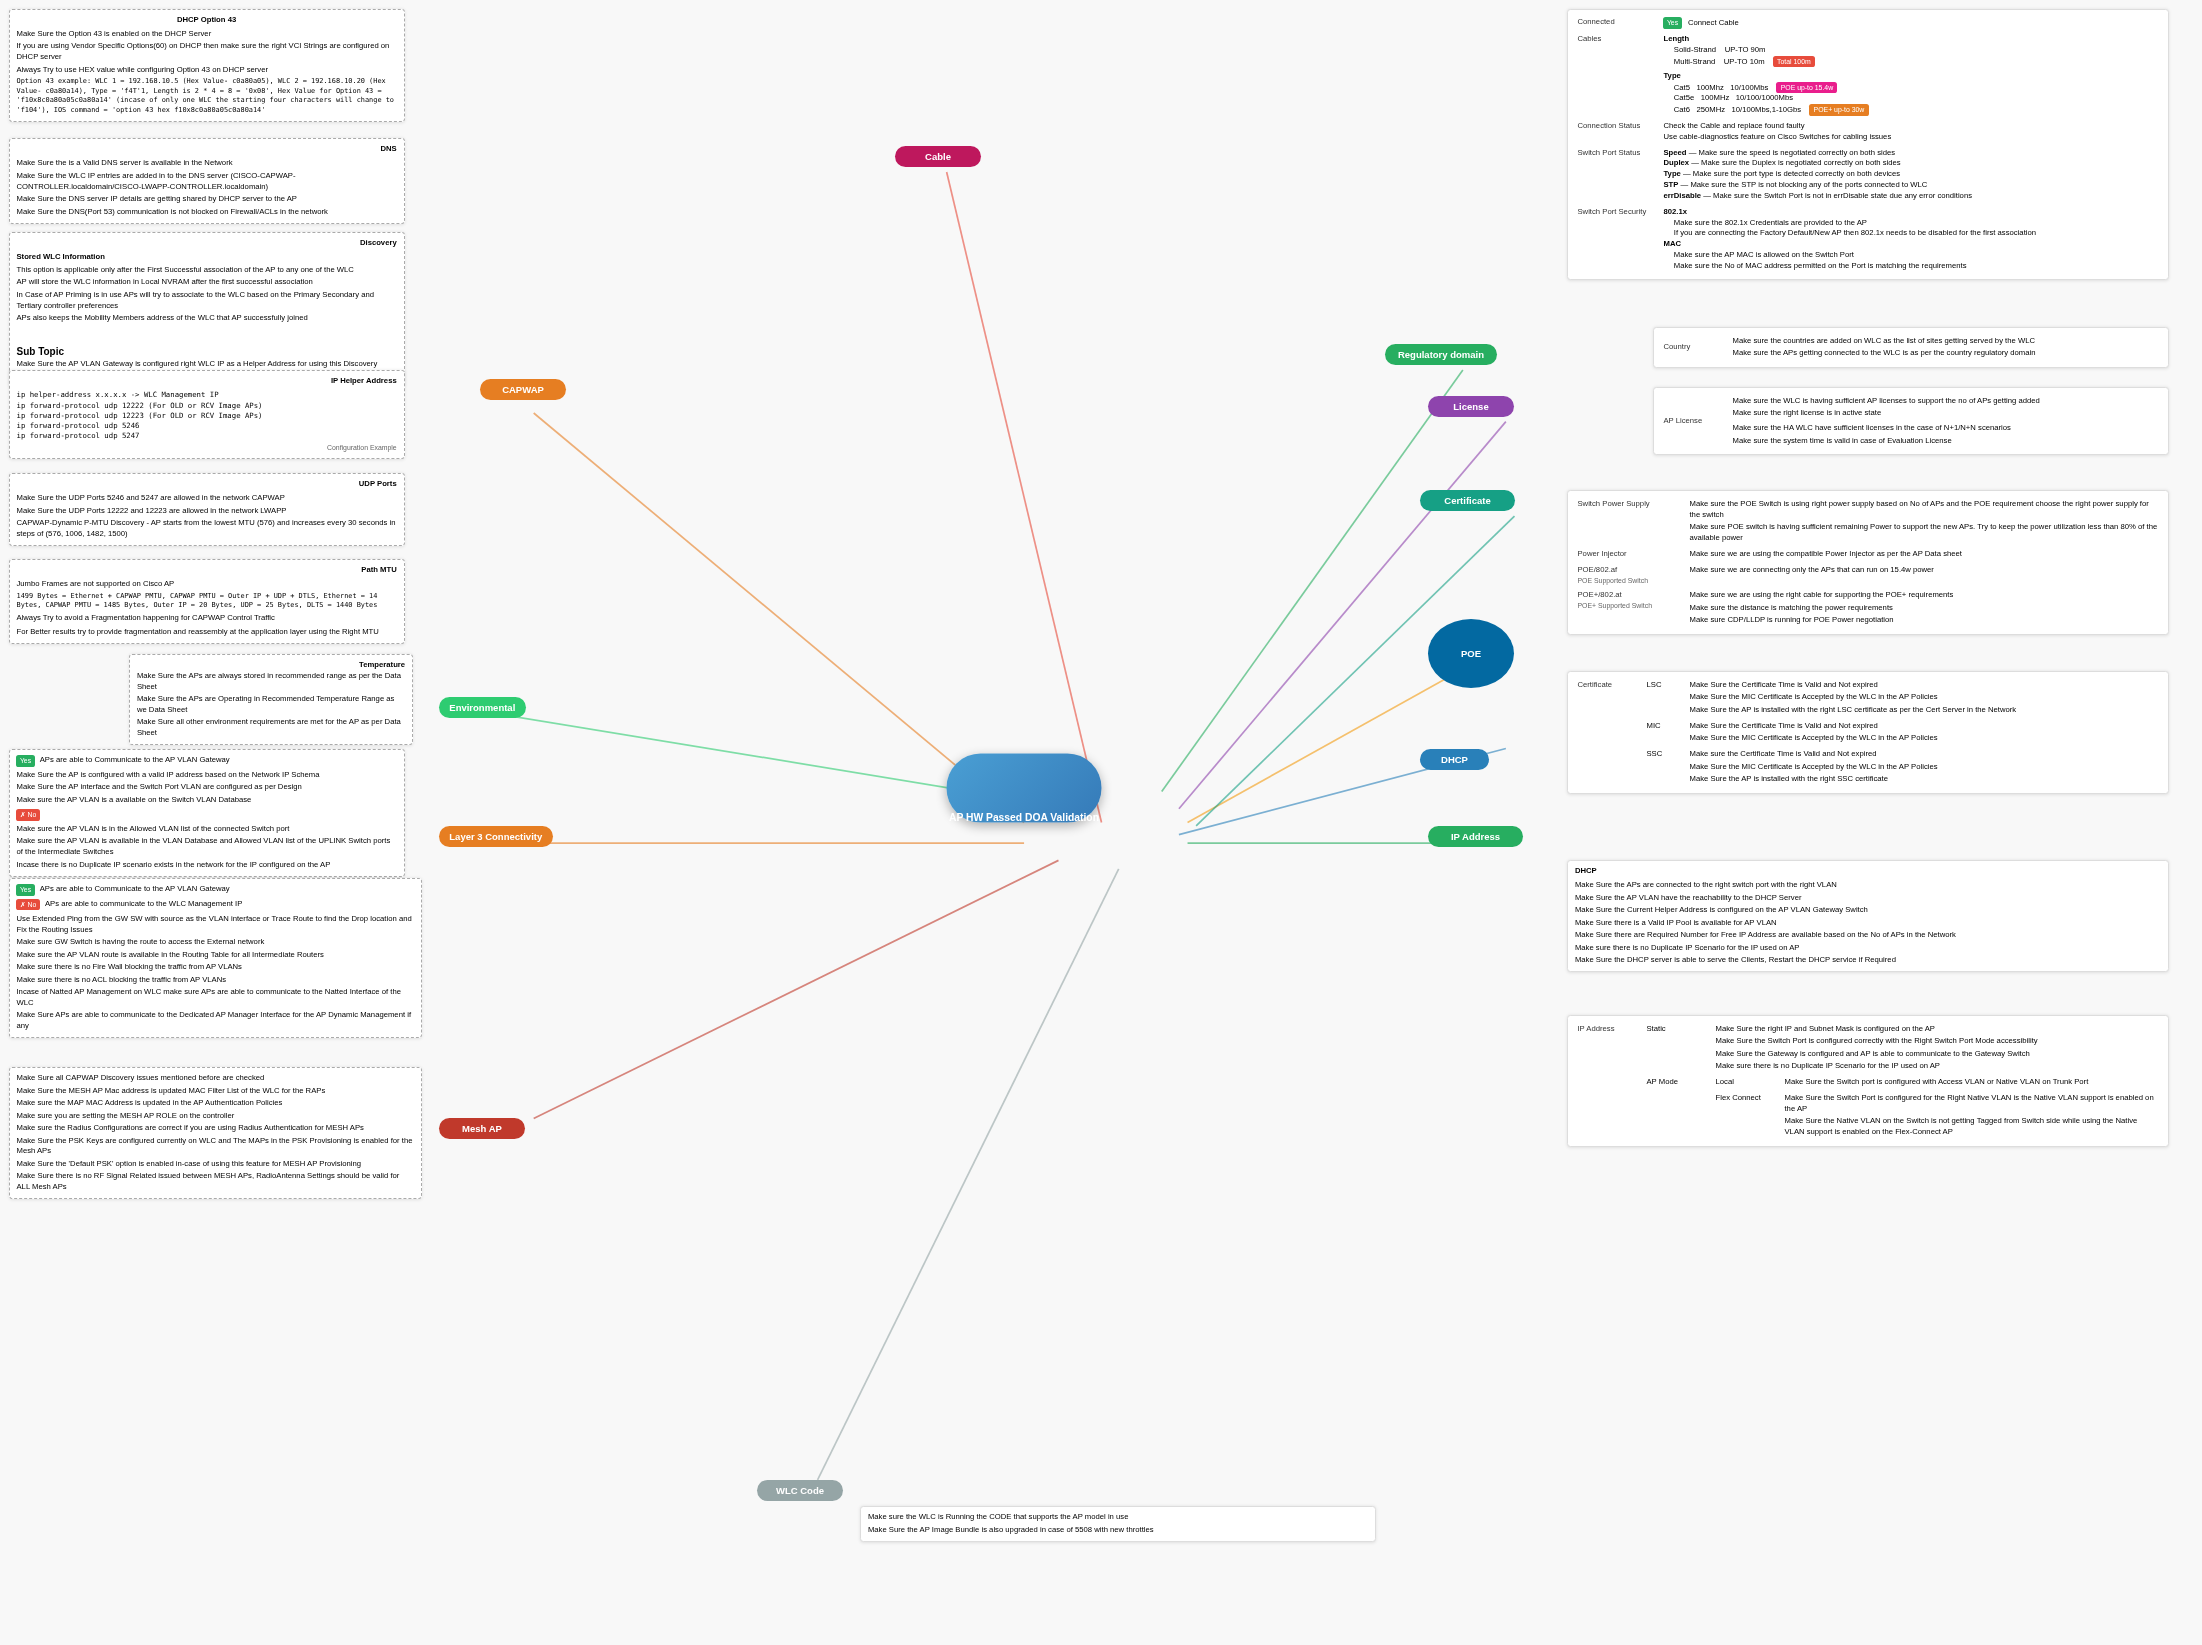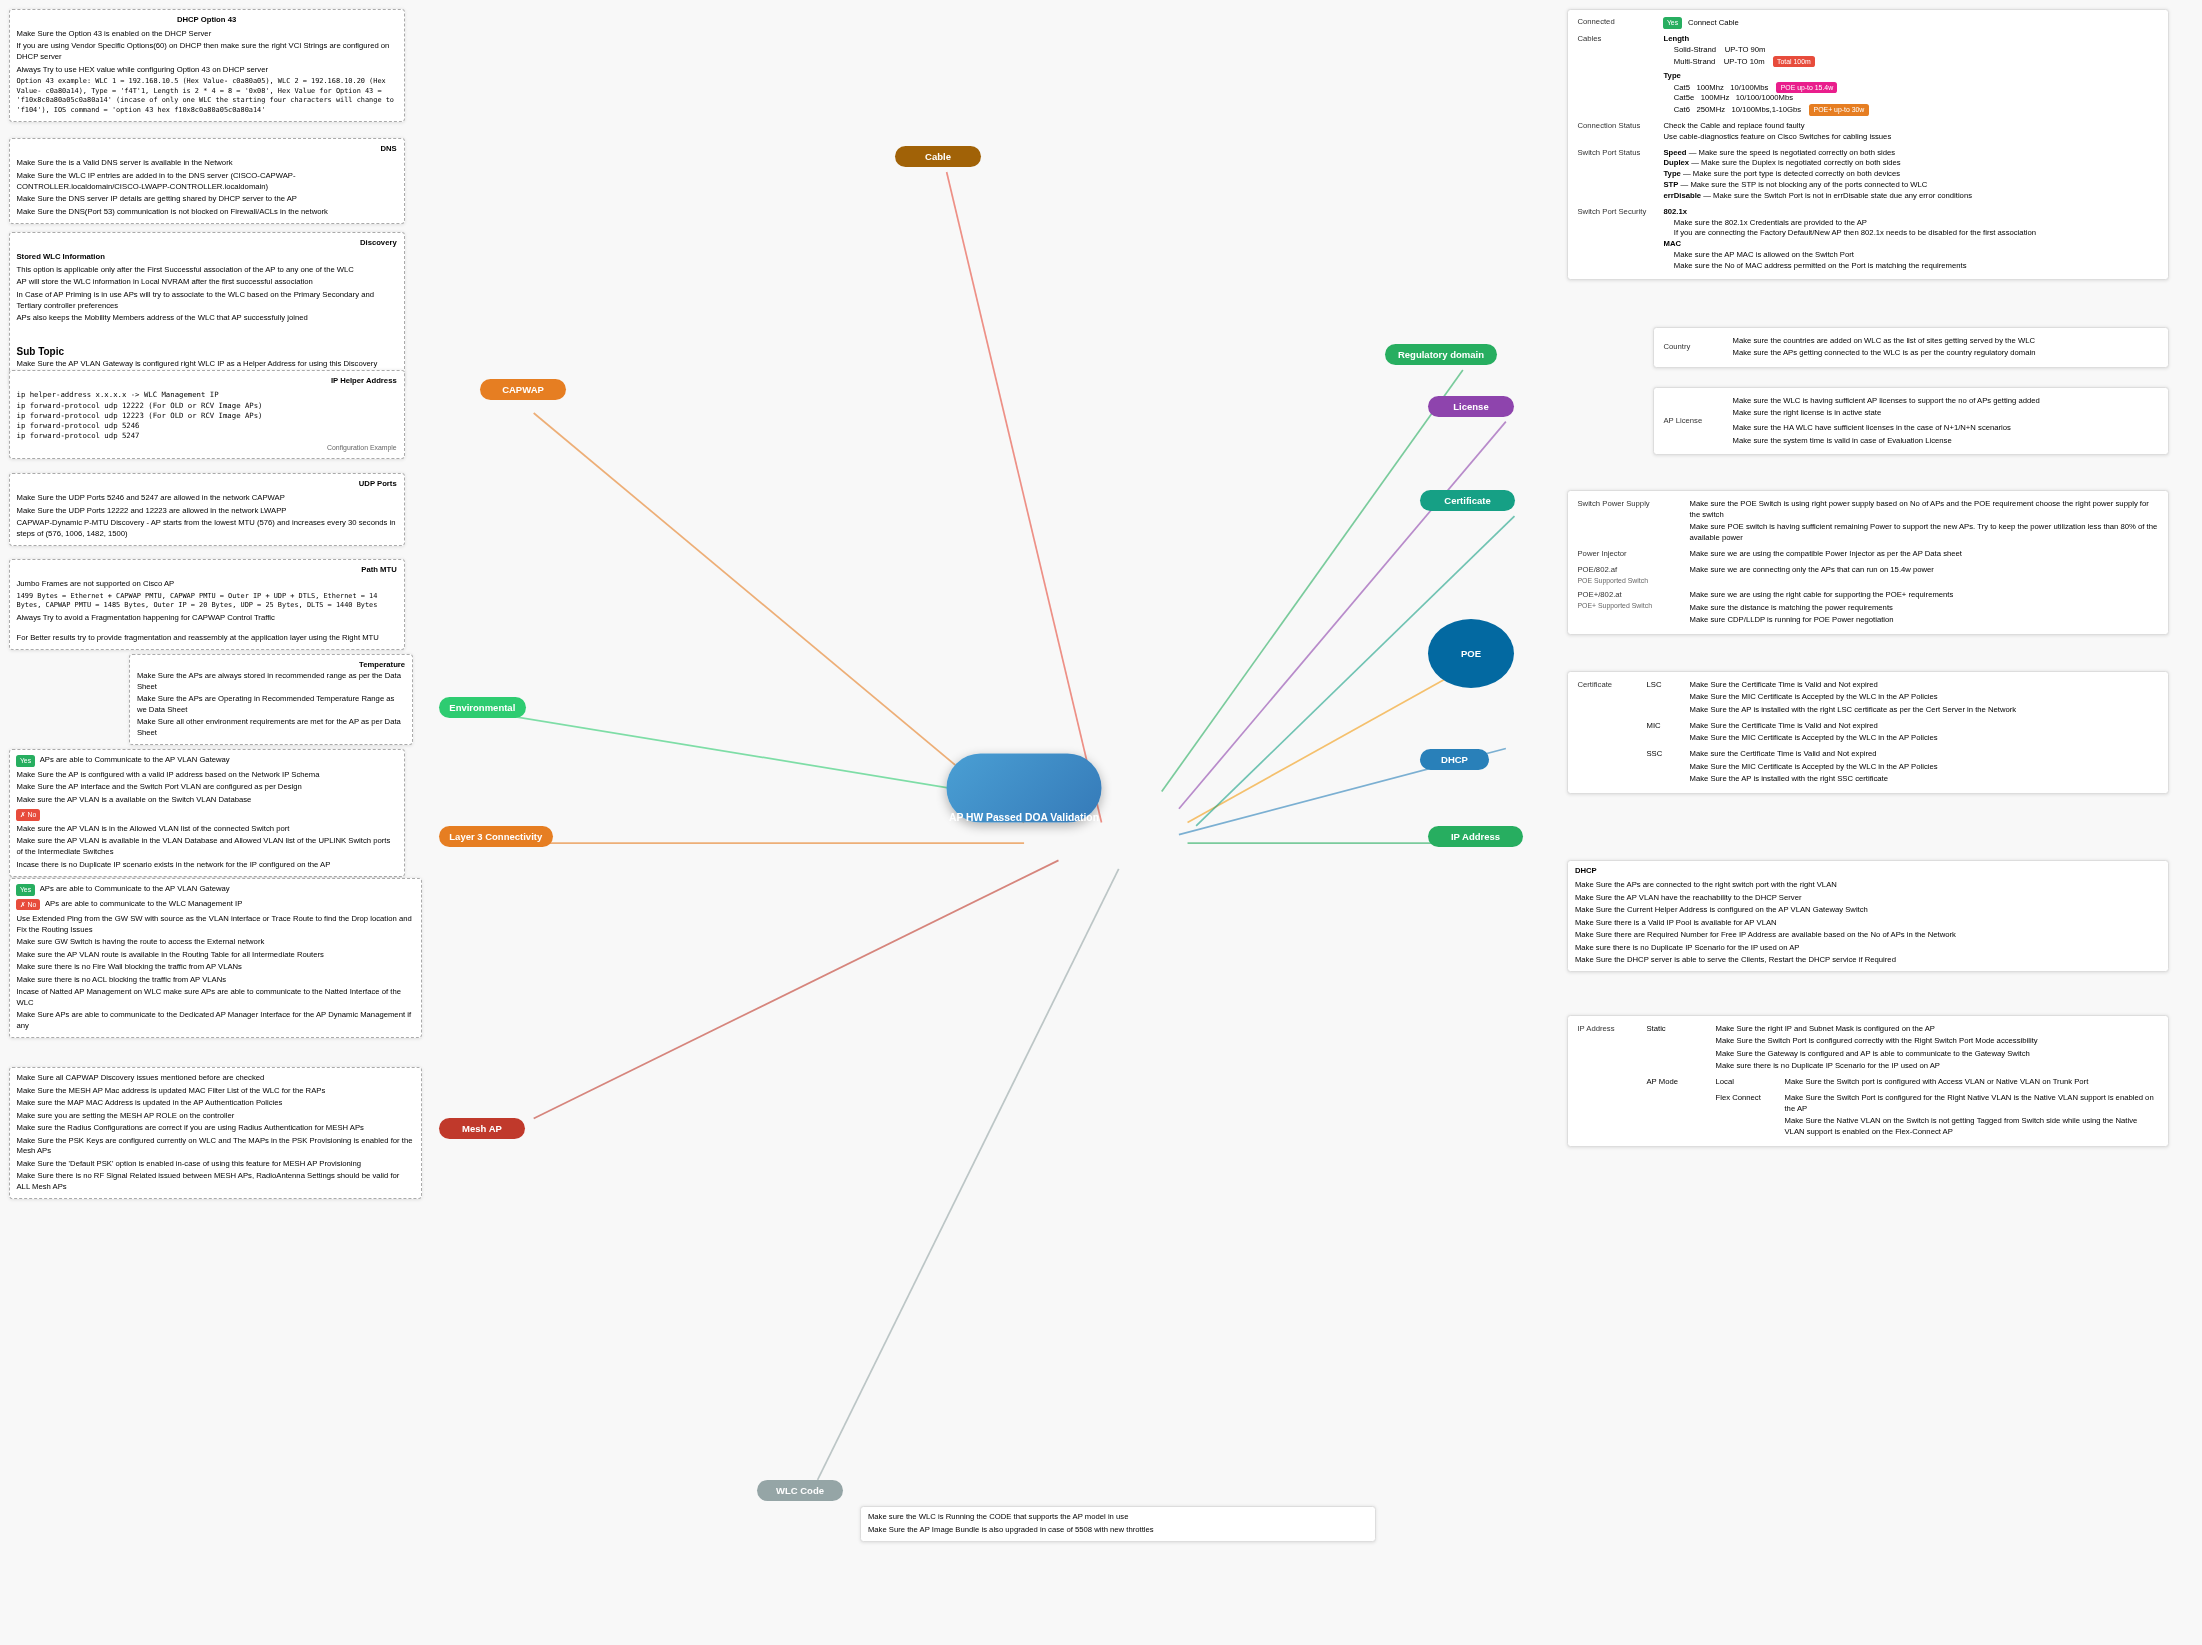--- a/index.html
+++ b/index.html
@@ -51,21 +51,21 @@
       justify-content: center;
       text-align: center;
       font-size: 9.5px;
       font-weight: bold;
       color: white;
       z-index: 50;
       padding: 5.2px 10.3px;
       min-width: 86px;
     }
 
-    .branch-cable { background: #a16207; }
+    .branch-cable { background: #be185d; }
     .branch-capwap { background: #e67e22; }
     .branch-poe { background: #0369a1; }
     .branch-regulatory { background: #27ae60; }
     .branch-license { background: #8e44ad; }
     .branch-certificate { background: #16a085; }
     .branch-ip-address { background: #27ae60; }
     .branch-layer3 { background: #e67e22; }
     .branch-mesh { background: #c0392b; }
     .branch-environmental { background: #2ecc71; align-items: center; }
     .branch-wlc-code { background: #95a5a6; }
@@ -327,21 +327,21 @@
     <div style="text-align: right; font-weight: bold; margin-bottom: 3.4px;">UDP Ports</div>
     <div style="margin-bottom: 1.7px;">Make Sure the UDP Ports 5246 and 5247 are allowed in the network   CAPWAP</div>
     <div style="margin-bottom: 1.7px;">Make Sure the UDP Ports 12222 and 12223 are allowed in the network    LWAPP</div>
     <div>CAPWAP-Dynamic P-MTU Discovery - AP starts from the lowest MTU (576) and increases every 30 seconds in steps of (576, 1006, 1482, 1500)</div>
   </div>
 
   <div class="info-box dashed" style="left: 8.6px; top: 559px; width: 396px;">
     <div style="text-align: right; font-weight: bold; margin-bottom: 3.4px;">Path MTU</div>
     <div style="margin-bottom: 1.7px;">Jumbo Frames are not supported on Cisco AP</div>
     <div style="font-family: monospace; font-size: 6.9px; margin-bottom: 1.7px; white-space: pre-wrap;">1499 Bytes = Ethernet + CAPWAP PMTU, CAPWAP PMTU = Outer IP + UDP + DTLS, Ethernet = 14 Bytes, CAPWAP PMTU = 1485 Bytes, Outer IP = 20 Bytes, UDP = 25 Bytes, DLTS = 1440 Bytes</div>
-    <div style="margin-bottom: 9px;">Always Try to avoid a Fragmentation happening for CAPWAP Control Traffic</div>
+    <div style="margin-bottom: 3px;">Always Try to avoid a Fragmentation happening for CAPWAP Control Traffic</div>
     <div>For Better results try to provide fragmentation and reassembly at the application layer using the Right MTU</div>
   </div>
 
   <div class="branch-node branch-environmental" style="left: 439px; top: 697px;">
     <span>Environmental</span>
   </div>
 
   <div class="info-box dashed" style="left: 129px; top: 654px; width: 284px;">
     <div style="display: flex; justify-content: flex-end; font-weight: bold;">Temperature</div>
     <div style="margin-bottom: 1.7px;">Make Sure the APs are always stored in recommended range as per the Data Sheet</div>

